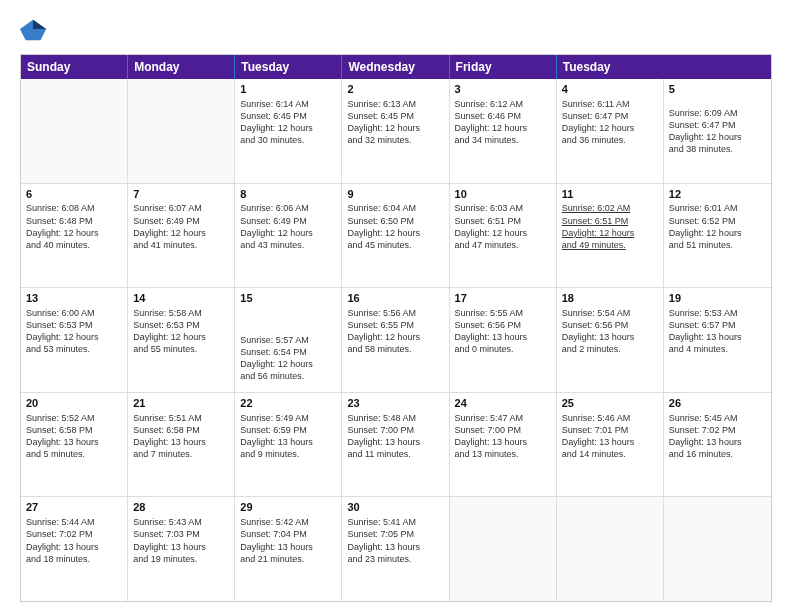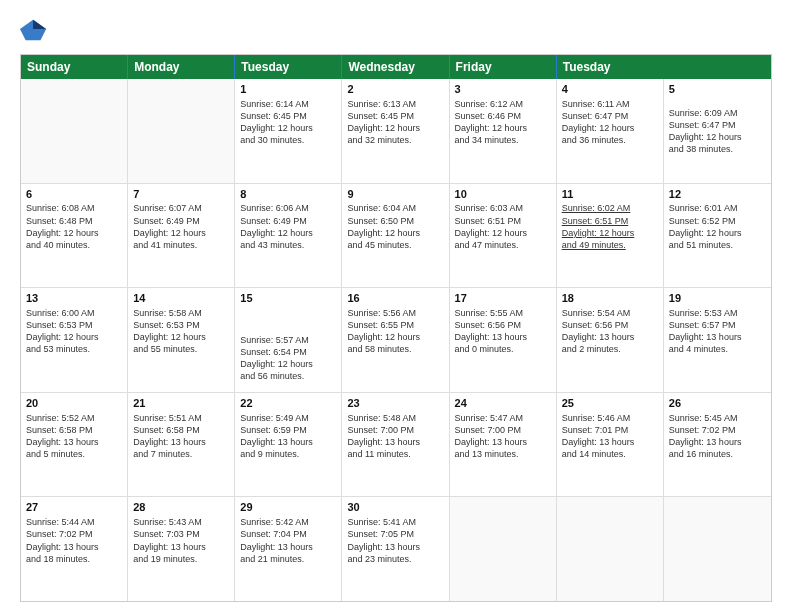--- a/index.html
+++ b/index.html
@@ -56,21 +56,21 @@
     }
     .calendar {
       flex: 1;
       display: flex;
       flex-direction: column;
       border: 1px solid #ccc;
     }
     .cal-header-row {
       display: grid;
       grid-template-columns: repeat(7, 1fr);
-      background: #15803d;
+      background: #4c1d95;
     }
     .cal-header-cell {
       color: #fff;
       font-size: 12px;
       font-weight: bold;
       padding: 5px 6px;
       text-align: left;
       border-right: 1px solid #2979d0;
     }
     .cal-header-cell:last-child { border-right: none; }

